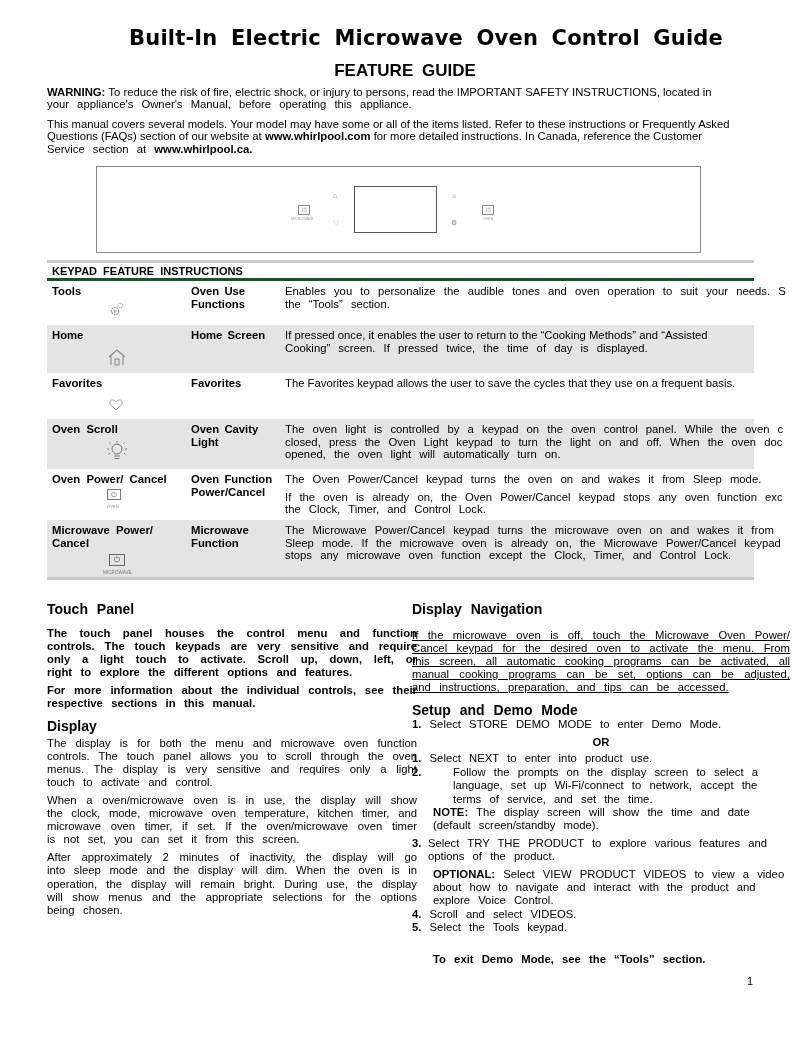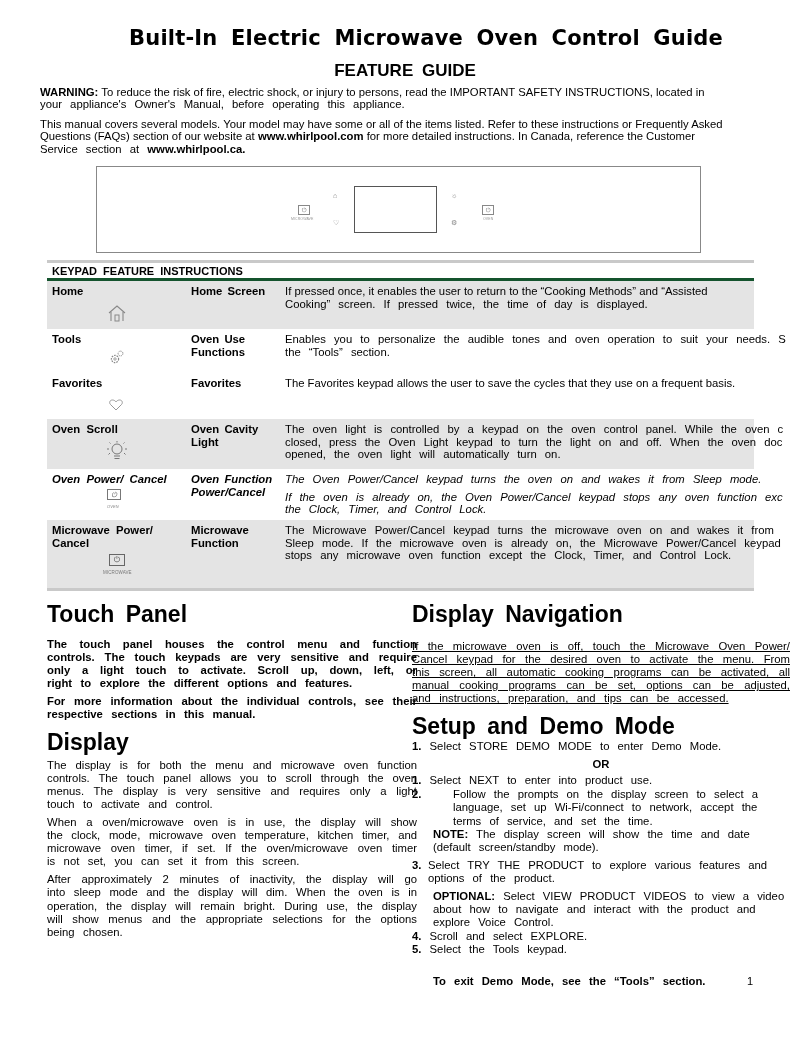--- a/index.html
+++ b/index.html
@@ -1,20 +1,20 @@
 <!DOCTYPE html>
 <html><head>
 <meta charset="utf-8">
 <style>
   html, body { margin: 0; padding: 0; background: #ffffff; }
   body { width: 802px; height: 1037px; position: relative; overflow: hidden; color: #000; font-family: "Liberation Sans", sans-serif; }
   .abs { position: absolute; }
   .title { left: 0; width: 852px; top: 26px; text-align: center; font-family: "DejaVu Sans", sans-serif; font-weight: bold; font-size: 21px; word-spacing: 6px; letter-spacing: 0.2px; }
   .subtitle { left: 0; width: 810px; top: 61px; text-align: center; font-weight: bold; font-size: 17px; word-spacing: 4px; }
-  .para { left: 40px; width: 715px; font-size: 11.3px; line-height: 12.4px; }
+  .para { left: 47px; width: 715px; font-size: 11.3px; line-height: 12.4px; }
   .para b { font-weight: bold; }
   .wide-sp { word-spacing: 5px; }
 
   
   .panel { left: 96px; top: 166px; width: 603px; height: 85px; border: 1px solid #888; background: #fff; }
   .screen { left: 354px; top: 186px; width: 81px; height: 45px; border: 1px solid #555; background: #fff; }
   .pico { position: absolute; font-size: 7px; color: #888; line-height: 7px; }
   .pwr-box { position: absolute; width: 10px; height: 8px; border: 1px solid #888; font-size: 6px; line-height: 8px; text-align: center; color: #777; }
   .pwr-lbl { position: absolute; font-size: 3.5px; color: #999; letter-spacing: 0.1px; }
 
@@ -24,21 +24,21 @@
   .tbl-head { height: 15px; font-weight: bold; font-size: 11px; line-height: 16px; padding-left: 5px; word-spacing: 3px; border-bottom: 3px solid #14532d; }
   .row { position: relative; font-size: 11.3px; line-height: 12.5px; overflow: visible; }
   .row.shade { background: #e4e4e4; }
   .c1 { position: absolute; left: 5px; top: 4px; font-weight: bold; width: 130px; word-spacing: 3px; }
   .c2 { position: absolute; left: 144px; top: 4px; font-weight: bold; width: 95px; word-spacing: 2px; }
   .c3 { position: absolute; left: 238px; top: 4px; width: 540px; white-space: nowrap; word-spacing: 5px; }
   .c3 p { margin: 0 0 5px 0; }
   .ico { position: absolute; color: #888; }
   .tbl-bottom { height: 3px; background: #c9c9c9; }
 
-  h2 { margin: 0; font-weight: bold; font-size: 23px; word-spacing: 5px; }
+  h2 { margin: 0; font-weight: bold; font-size: 14px; word-spacing: 5px; }
   .col-txt { font-size: 11.3px; line-height: 13.1px; word-spacing: 5.3px; text-align: justify; }
   .col-txt p { margin: 0 0 5px 0; }
   .step { font-size: 11.3px; line-height: 13.4px; word-spacing: 5px; }
   .step b { font-weight: bold; }
 </style>
 </head>
 <body>
 
 <div class="abs title">Built-In Electric Microwave Oven Control Guide</div>
 <div class="abs subtitle">FEATURE GUIDE</div>
@@ -66,48 +66,48 @@
 <div class="pico" style="left:451px; top:219px;">⚙</div>
 <div class="abs" style="left:480px; top:205px; width:20px; height:20px;">
   <div class="pwr-box" style="left:2px; top:0;">⏻</div>
   <div class="pwr-lbl" style="left:3px; top:12px;">OVEN</div>
 </div>
 
 <div class="abs tbl">
   <div class="tbl-top"></div>
   <div class="tbl-head">KEYPAD FEATURE INSTRUCTIONS</div>
 
+  <div class="row" style="height:44px;">
+    <div class="c1">Tools</div>
+    <svg class="ico" style="left:62px; top:20px;" width="16" height="16" viewBox="0 0 16 16">
+      <circle cx="6" cy="10" r="3.6" fill="none" stroke="#888" stroke-width="1.2" stroke-dasharray="1.6 1"></circle>
+      <circle cx="6" cy="10" r="1.2" fill="none" stroke="#888" stroke-width="0.8"></circle>
+      <circle cx="11.5" cy="4.5" r="2.4" fill="none" stroke="#888" stroke-width="1" stroke-dasharray="1.2 0.8"></circle>
+    </svg>
+    <div class="c2">Oven Use Functions</div>
+    <div class="c3">
+      <div>Enables you to personalize the audible tones and oven operation to suit your needs. S</div>
+      <div>the “Tools” section.</div>
+    </div>
+  </div>
+
   <div class="row shade" style="height:48px;">
     <div class="c1">Home</div>
     <svg class="ico" style="left:60px; top:23px;" width="20" height="19" viewBox="0 0 20 19">
       <path d="M2 9 L10 2 L18 9" fill="none" stroke="#888" stroke-width="1.1"></path>
       <path d="M4 8 L4 17 M16 8 L16 17" fill="none" stroke="#888" stroke-width="1.1"></path>
       <rect x="8" y="11" width="4" height="6" fill="none" stroke="#888" stroke-width="1"></rect>
     </svg>
     <div class="c2">Home Screen</div>
     <div class="c3">
       <div style="word-spacing:0">If pressed once, it enables the user to return to the “Cooking Methods” and “Assisted</div>
       <div>Cooking” screen. If pressed twice, the time of day is displayed.</div>
     </div>
   </div>
 
-  <div class="row" style="height:44px;">
-    <div class="c1">Tools</div>
-    <svg class="ico" style="left:62px; top:20px;" width="16" height="16" viewBox="0 0 16 16">
-      <circle cx="6" cy="10" r="3.6" fill="none" stroke="#888" stroke-width="1.2" stroke-dasharray="1.6 1"></circle>
-      <circle cx="6" cy="10" r="1.2" fill="none" stroke="#888" stroke-width="0.8"></circle>
-      <circle cx="11.5" cy="4.5" r="2.4" fill="none" stroke="#888" stroke-width="1" stroke-dasharray="1.2 0.8"></circle>
-    </svg>
-    <div class="c2">Oven Use Functions</div>
-    <div class="c3">
-      <div>Enables you to personalize the audible tones and oven operation to suit your needs. S</div>
-      <div>the “Tools” section.</div>
-    </div>
-  </div>
-
   <div class="row" style="height:46px;">
     <div class="c1">Favorites</div>
     <svg class="ico" style="left:62px; top:26px;" width="14" height="12" viewBox="0 0 14 12">
       <path d="M7 11 L1.5 5.5 C0 4 0.5 1 3.5 1 C5 1 6.5 2 7 3 C7.5 2 9 1 10.5 1 C13.5 1 14 4 12.5 5.5 Z" fill="none" stroke="#999" stroke-width="1"></path>
     </svg>
     <div class="c2">Favorites</div>
     <div class="c3" style="word-spacing:0">
       <div>The Favorites keypad allows the user to save the cycles that they use on a frequent basis.</div>
     </div>
   </div>
@@ -120,35 +120,35 @@
       <path d="M13 1 L13 2.5 M5 9 L3 9 M21 9 L23 9 M6.5 3.5 L5.5 2.5 M19.5 3.5 L20.5 2.5 M6 13 L4.5 14.5 M20 13 L21.5 14.5" stroke="#777" stroke-width="1"></path>
     </svg>
     <div class="c2">Oven Cavity Light</div>
     <div class="c3">
       <div>The oven light is controlled by a keypad on the oven control panel. While the oven c</div>
       <div>closed, press the Oven Light keypad to turn the light on and off. When the oven doc</div>
       <div>opened, the oven light will automatically turn on.</div>
     </div>
   </div>
 
-  <div class="row" style="height:51px;font-style:italic;">
+  <div class="row" style="height:51px;">
     <div class="c1">Oven Power/ Cancel</div>
     <div class="ico" style="left:59px; top:20px; width:16px; height:18px;">
       <div class="pwr-box" style="left:1px; top:0; width:12px; height:9px; font-size:7px; line-height:9px; color:#666; border-color:#777;">⏻</div>
       <div class="pwr-lbl" style="left:1px; top:12px; font-size:4px; color:#888;">OVEN</div>
     </div>
     <div class="c2">Oven Function Power/Cancel</div>
     <div class="c3">
       <p>The Oven Power/Cancel keypad turns the oven on and wakes it from Sleep mode.</p>
       <div>If the oven is already on, the Oven Power/Cancel keypad stops any oven function exc</div>
       <div>the Clock, Timer, and Control Lock.</div>
     </div>
   </div>
 
-  <div class="row shade" style="height:68px;">
+  <div class="row shade" style="height:57px;">
     <div class="c1" style="width:125px;">Microwave Power/ Cancel</div>
     <div class="ico" style="left:56px; top:34px; width:26px; height:20px;">
       <div class="pwr-box" style="left:6px; top:0; width:14px; height:10px; font-size:8px; line-height:10px; color:#555; border-color:#666;">⏻</div>
       <div class="pwr-lbl" style="left:0px; top:13px; font-size:4.5px; color:#777;">MICROWAVE</div>
     </div>
     <div class="c2">Microwave Function</div>
     <div class="c3">
       <div>The Microwave Power/Cancel keypad turns the microwave oven on and wakes it from</div>
       <div>Sleep mode. If the microwave oven is already on, the Microwave Power/Cancel keypad</div>
       <div>stops any microwave oven function except the Clock, Timer, and Control Lock.</div>
@@ -184,19 +184,19 @@
     <div style="display:flex;">
       <b style="flex:0 0 16px;">2.</b>
       <span style="flex:1;margin-left:25px;">Follow the prompts on the display screen to select a language, set up Wi-Fi/connect to network, accept the terms of service, and set the time.</span>
     </div>
     <div style="padding-left:21px;"><b>NOTE:</b><span> The display screen will show the time and date (default screen/standby mode).</span></div>
     <div style="display:flex; margin-top:4px;">
       <b style="flex:0 0 16px;">3.</b>
       <span style="flex:1;">Select TRY THE PRODUCT to explore various features and options of the product.</span>
     </div>
     <div style="padding-left:21px; margin-top:4px;"><b>OPTIONAL:</b><span> Select VIEW PRODUCT VIDEOS to view a video about how to navigate and interact with the product and explore Voice Control.</span></div>
-    <div><b>4.</b> <span>Scroll and select EXPLORE.</span></div>
+    <div><b>4.</b> <span>Scroll and select VIDEOS.</span></div>
     <div><b>5.</b> <span>Select the Tools keypad.</span></div>
     <div style="padding-left:21px; margin-top:18px;font-weight:bold;">To exit Demo Mode, see the “Tools” section.</div>
   </div>
 </div>
 
 <div class="abs" style="left:747px; top:975px; font-size:11px;">1</div>
 
 </body></html>

